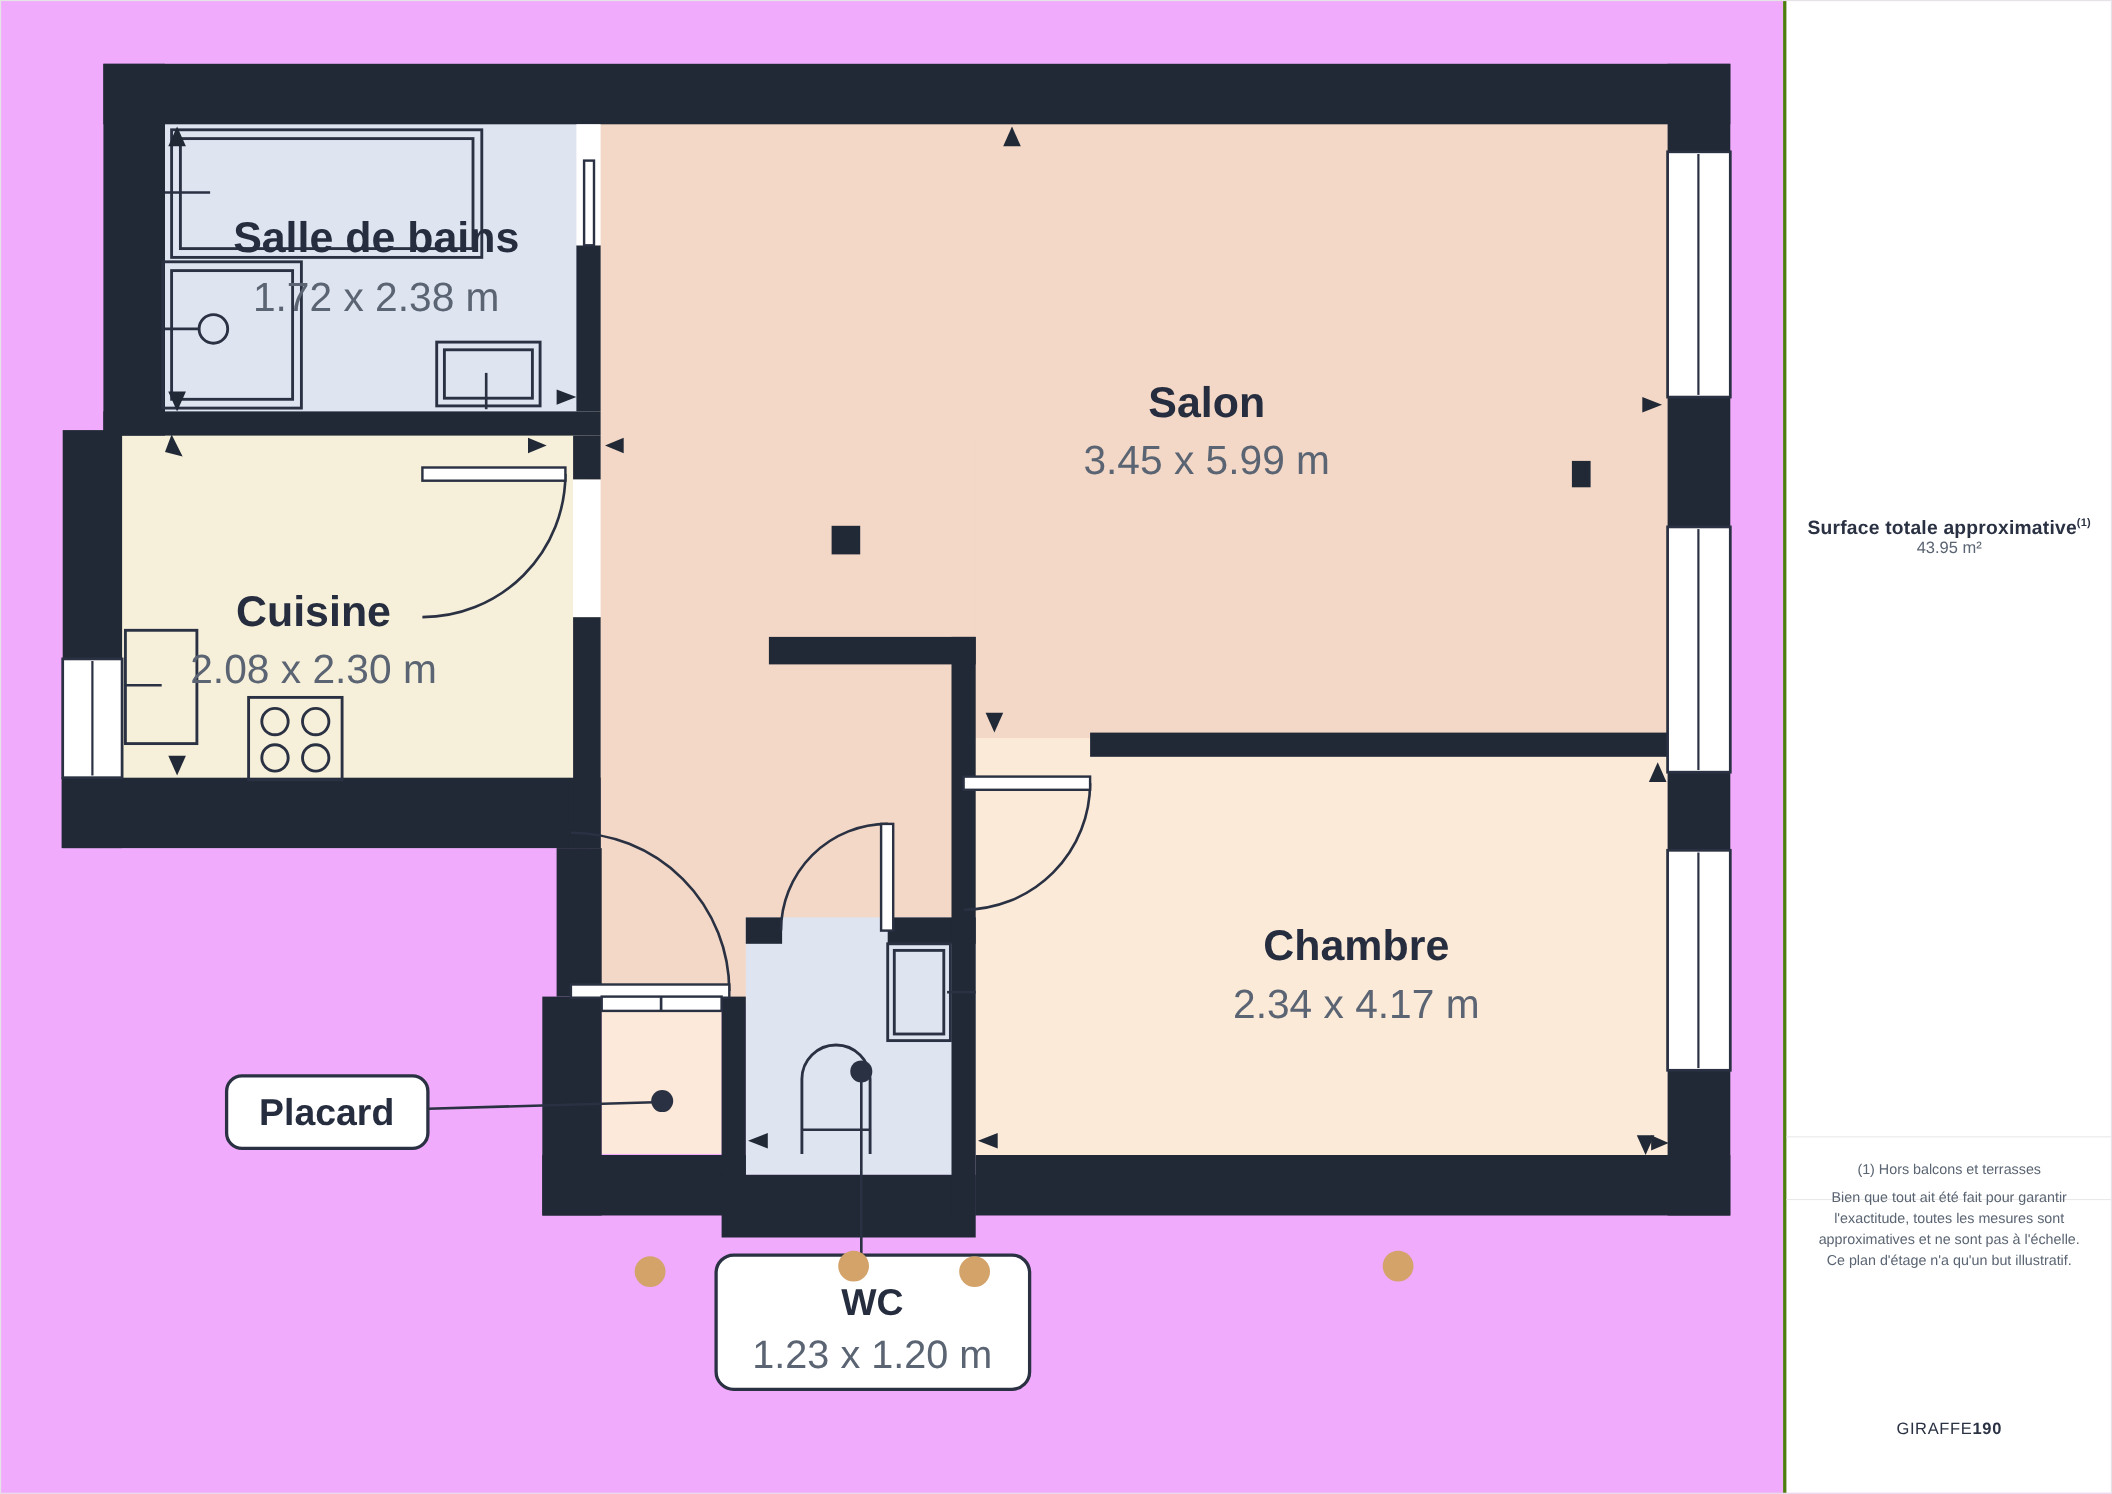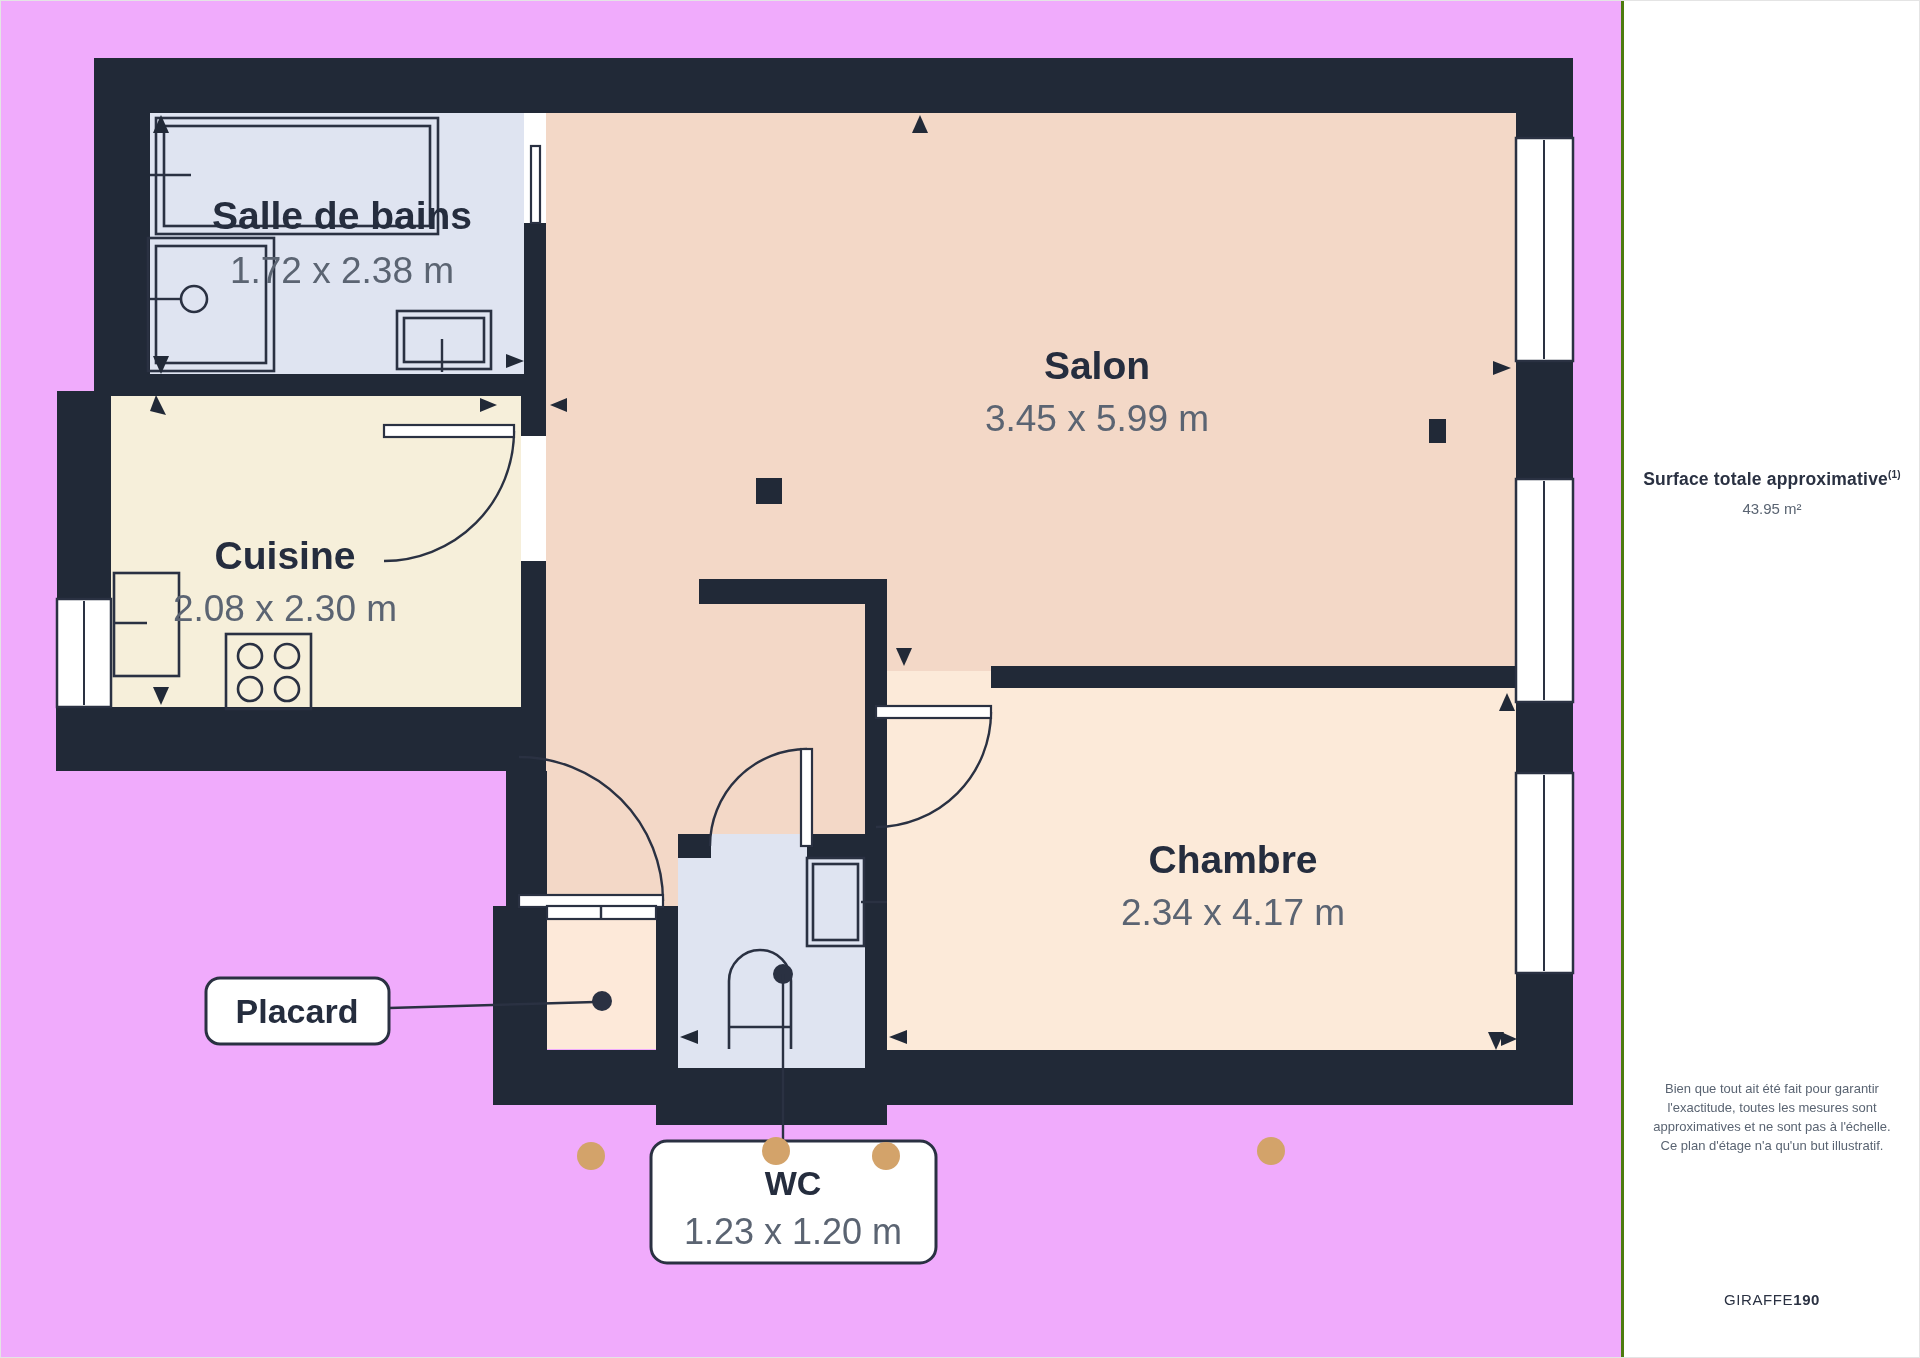--- a/index.html
+++ b/index.html
@@ -32,21 +32,21 @@
   .callout-name{font-family:"Liberation Sans",sans-serif;font-weight:700;font-size:34px;fill:var(--label_text);text-anchor:middle;}
   .callout-dims{font-family:"Liberation Sans",sans-serif;font-size:36px;fill:var(--dim_text);text-anchor:middle;}
 
   .sidebar{
     position:absolute;left:1620px;top:0;width:299px;height:1358px;
     border-left:3px solid #4d7c0f;background:#fff;box-sizing:border-box;
   }
   .surface-block{position:absolute;top:468px;left:0;width:100%;text-align:center;}
   .surface-title{font-size:17.5px;font-weight:700;color:#2a3142;letter-spacing:.2px;}
   .surface-title sup{font-size:10px;font-weight:700;}
-  .surface-value{margin-top:10px;font-size:15px;color:#5a6472;}
+  .surface-value{font-size:15px;color:#5a6472;}
   .footnote-block{
     position:absolute;top:1032px;left:0;width:100%;height:58px;
     border-top:1px solid #e9e9e9;border-bottom:1px solid #e9e9e9;
     display:flex;align-items:center;justify-content:center;
     font-size:13px;color:#5a6472;box-sizing:border-box;
   }
   .disclaimer-block{
     position:absolute;top:1078px;left:0;width:100%;padding:0 26px;
     box-sizing:border-box;text-align:center;font-size:13px;line-height:19px;color:#5a6472;
   }
@@ -239,19 +239,20 @@
         </g>
     </svg>
   </div>
 
   <div class="sidebar">
     <div class="surface-block">
       <div class="surface-title"><span>Surface totale approximative</span><sup>(1)</sup></div>
       <div class="surface-value">43.95 m²</div>
     </div>
 
+    <div class="footnote-block">(1) Hors balcons et terrasses</div>
 
     <div class="disclaimer-block">Bien que tout ait été fait pour garantir l'exactitude, toutes les mesures sont approximatives et ne sont pas à l'échelle. Ce plan d'étage n'a qu'un but illustratif.</div>
 
 
     <div class="brand-block"><span>GIRAFFE</span><b>190</b></div>
   </div>
 </div>
 
 </body></html>

